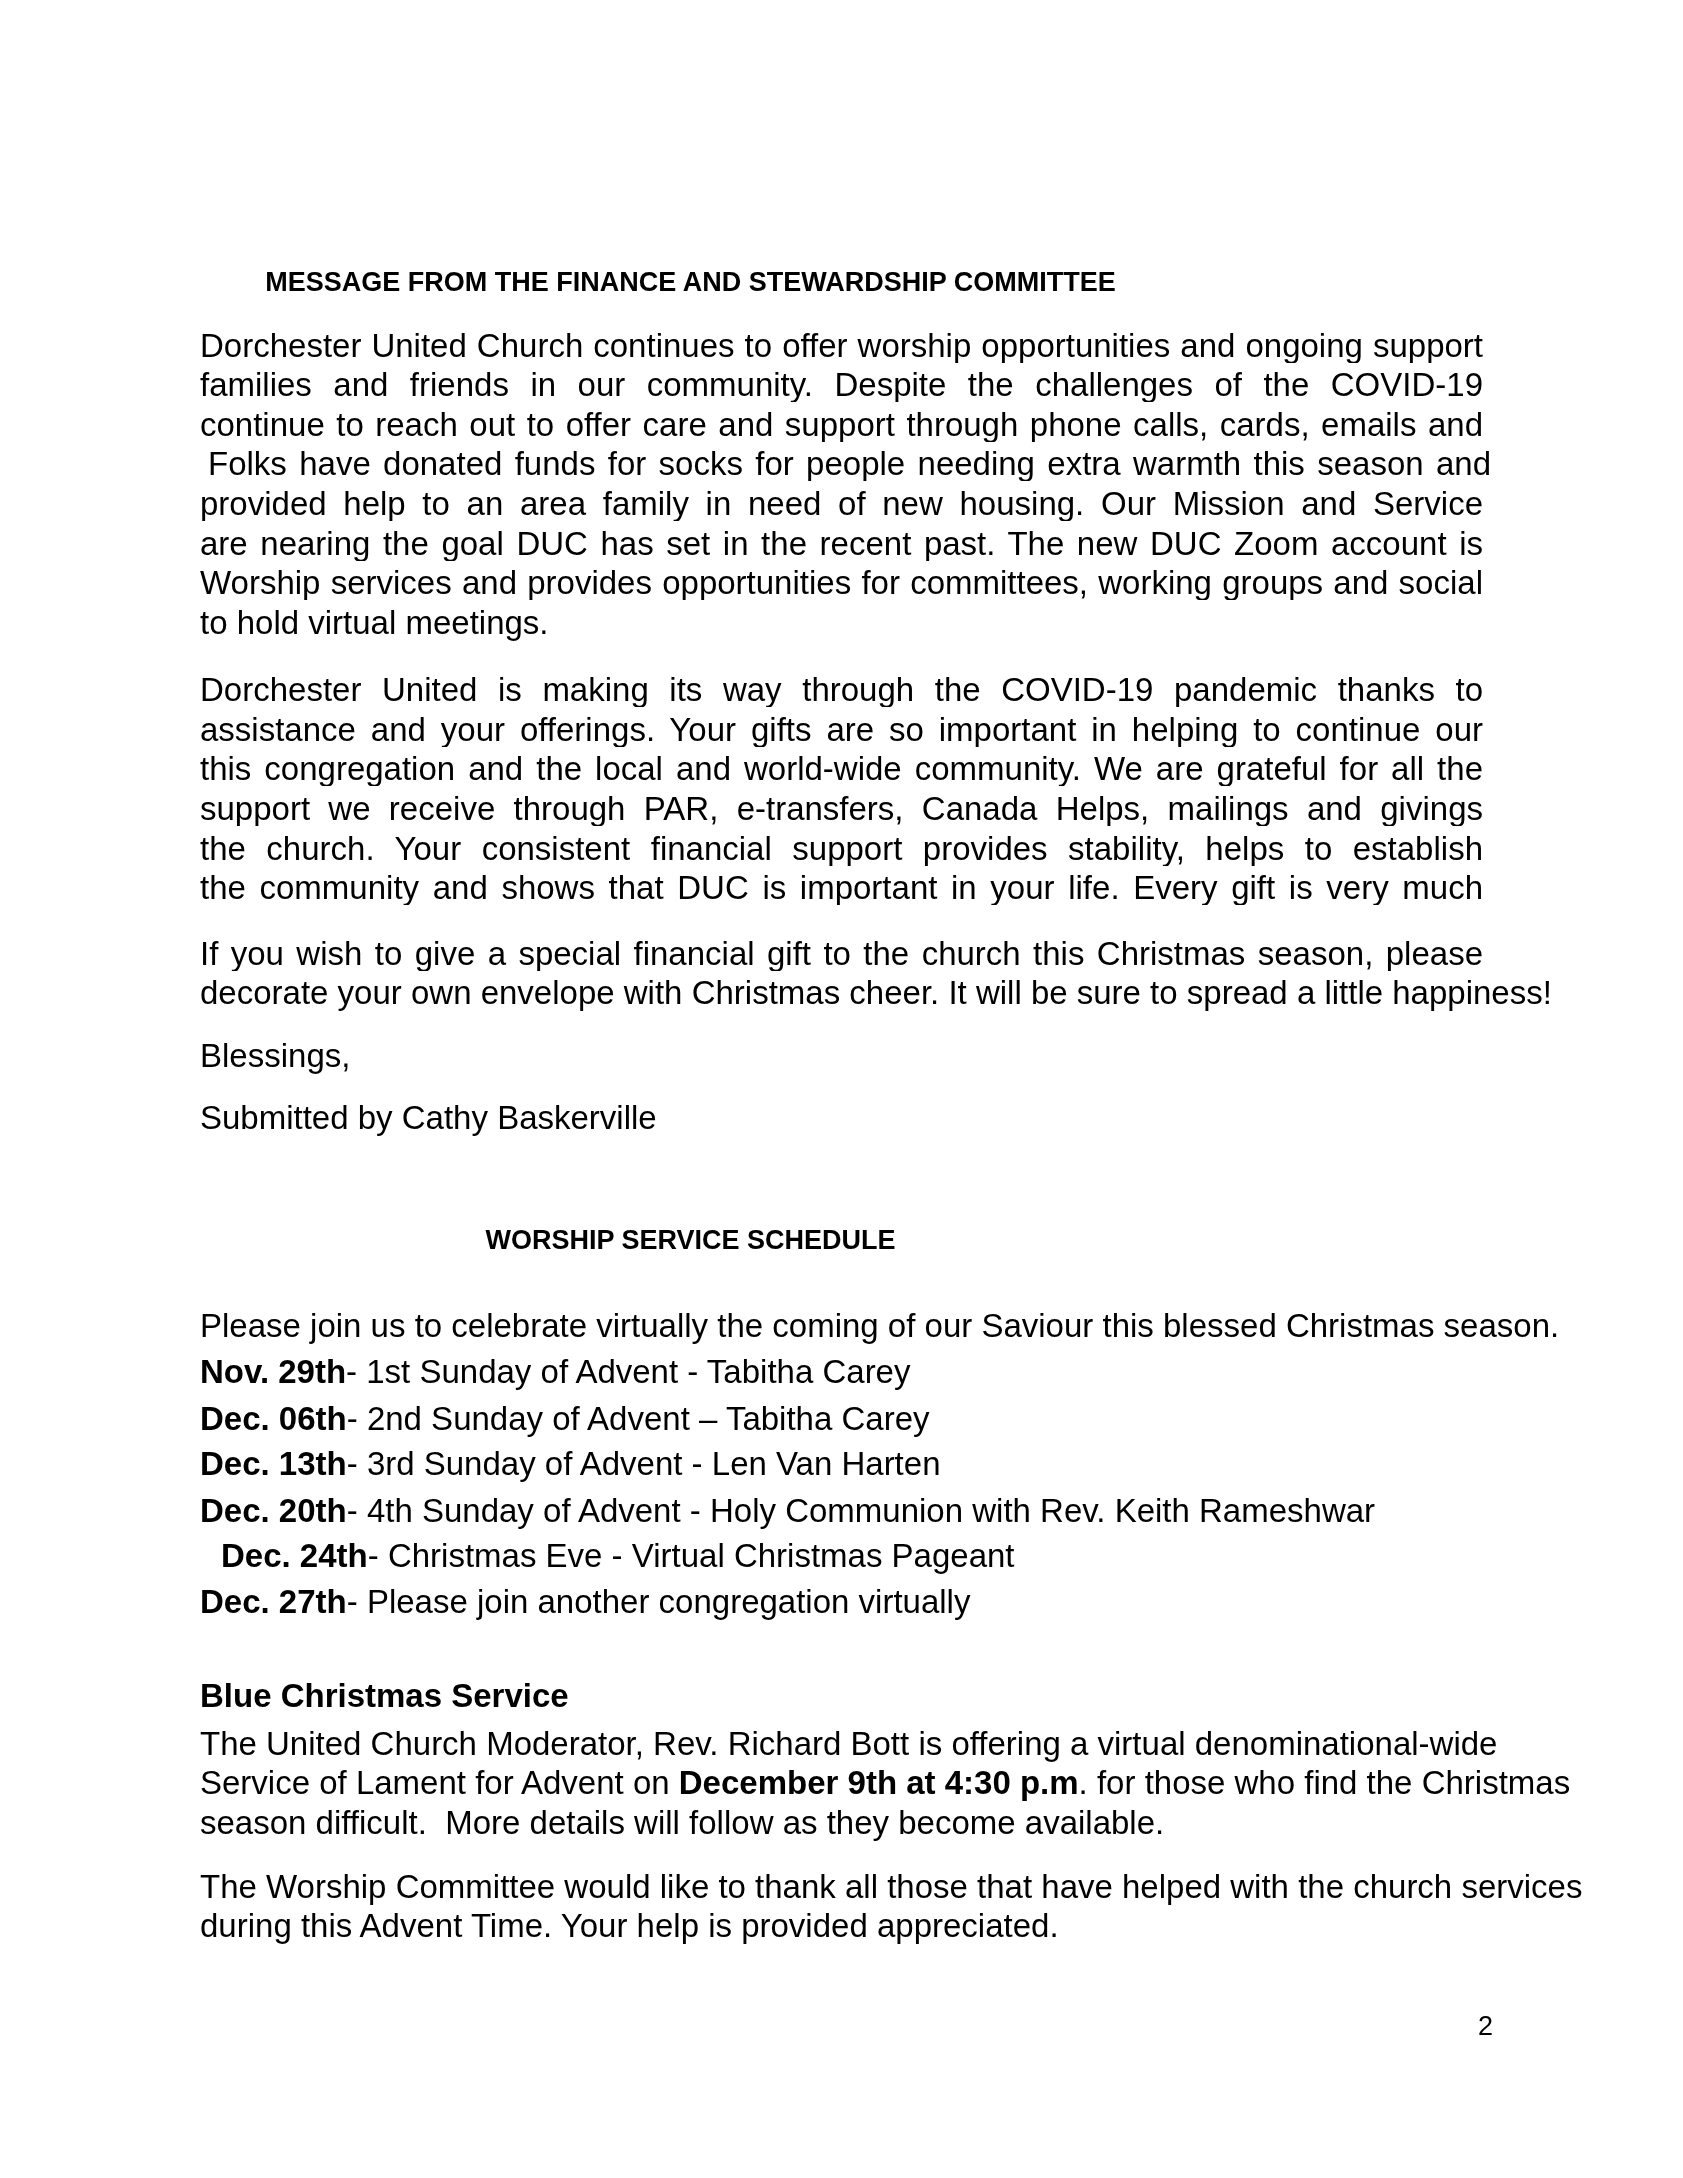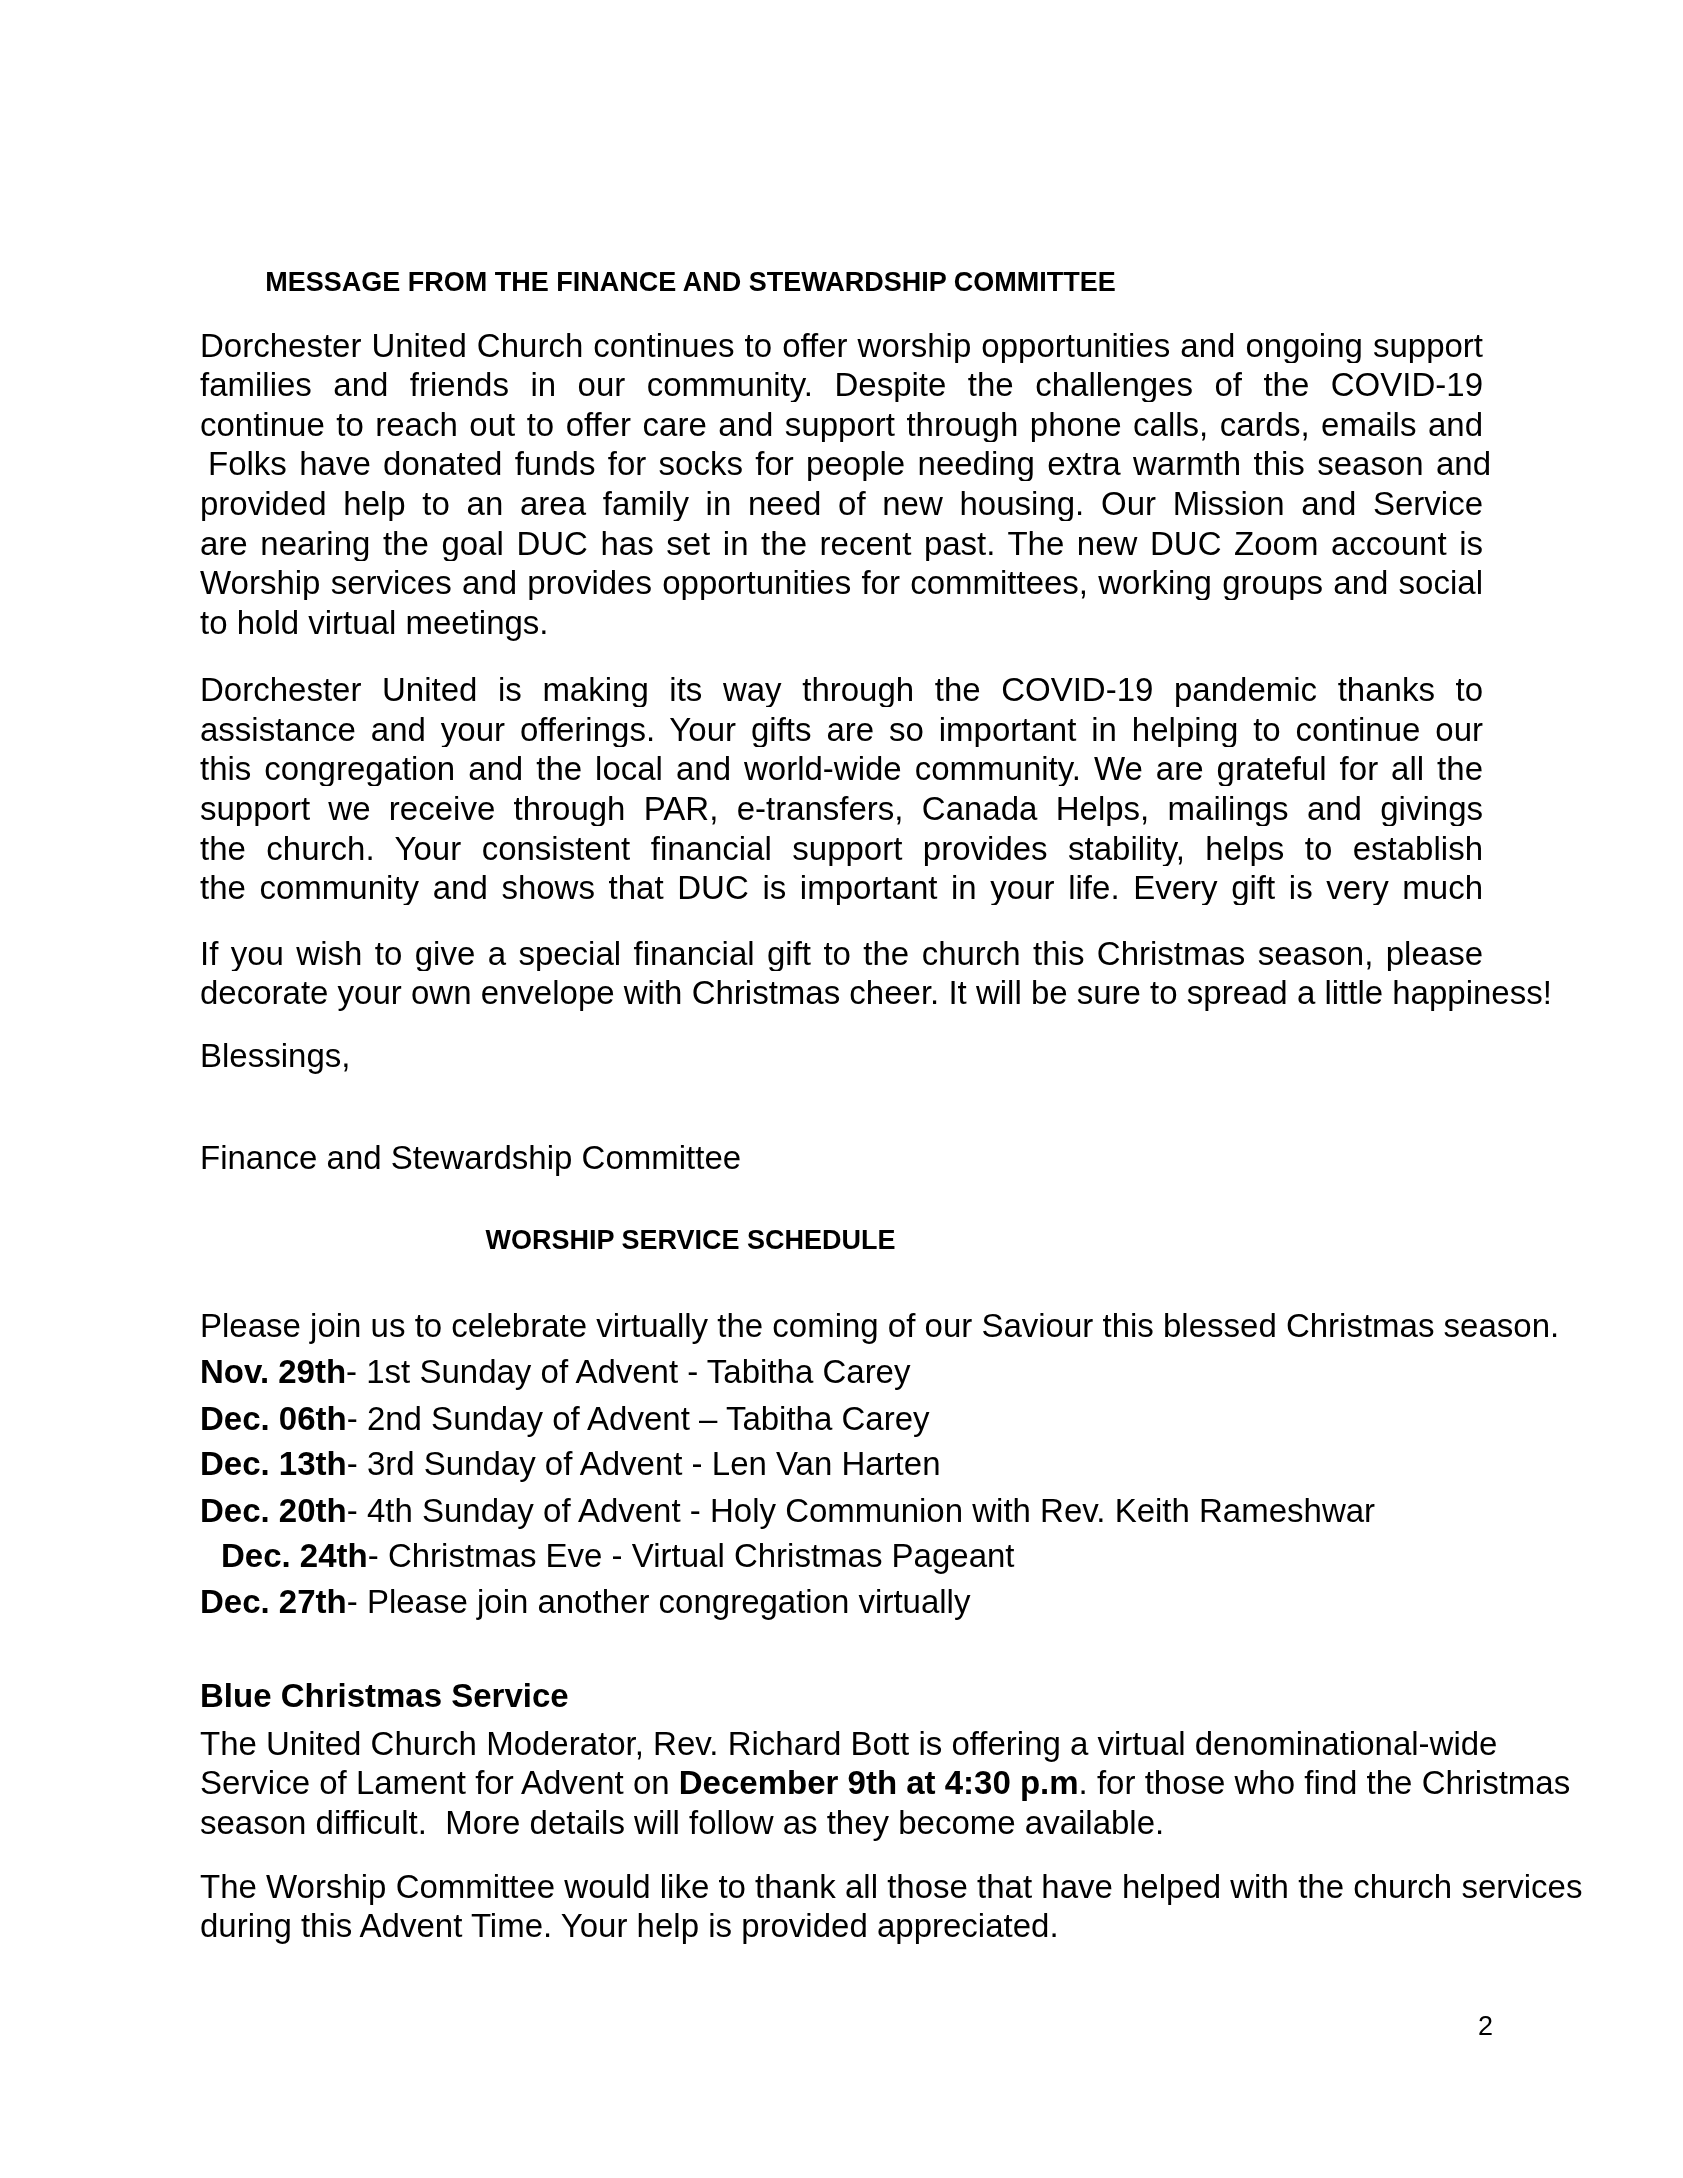--- a/index.html
+++ b/index.html
@@ -84,21 +84,21 @@
     <div class="line justify" style="top:832px;">the church. Your consistent financial support provides stability, helps to establish relationships in</div>
     <div class="line justify" style="top:871px;">the community and shows that DUC is important in your life. Every gift is very much appreciated.</div>
   </div>
 
   <div>
     <div class="line justify" style="top:937px;">If you wish to give a special financial gift to the church this Christmas season, please feel free to</div>
     <div class="line" style="top:976px;">decorate your own envelope with Christmas cheer. It will be sure to spread a little happiness!</div>
   </div>
 
   <div class="line" style="top:1039px;">Blessings,</div>
-  <div class="line" style="top:1141px;">Finance and Stewardship Committee</div>
+  <div class="line" style="top:1101px;">Submitted by Cathy Baskerville</div>
 
   <div class="heading" style="top:1223px;">WORSHIP SERVICE SCHEDULE</div>
 
   <div class="line" style="top:1309px;">Please join us to celebrate virtually the coming of our Saviour this blessed Christmas season.</div>
 
   <div>
     <div class="line" style="top:1355px;">
       <span class="b">Nov. 29th</span><span>- 1st Sunday of Advent - Tabitha Carey</span>
     </div>
     <div class="line" style="top:1402px;">

